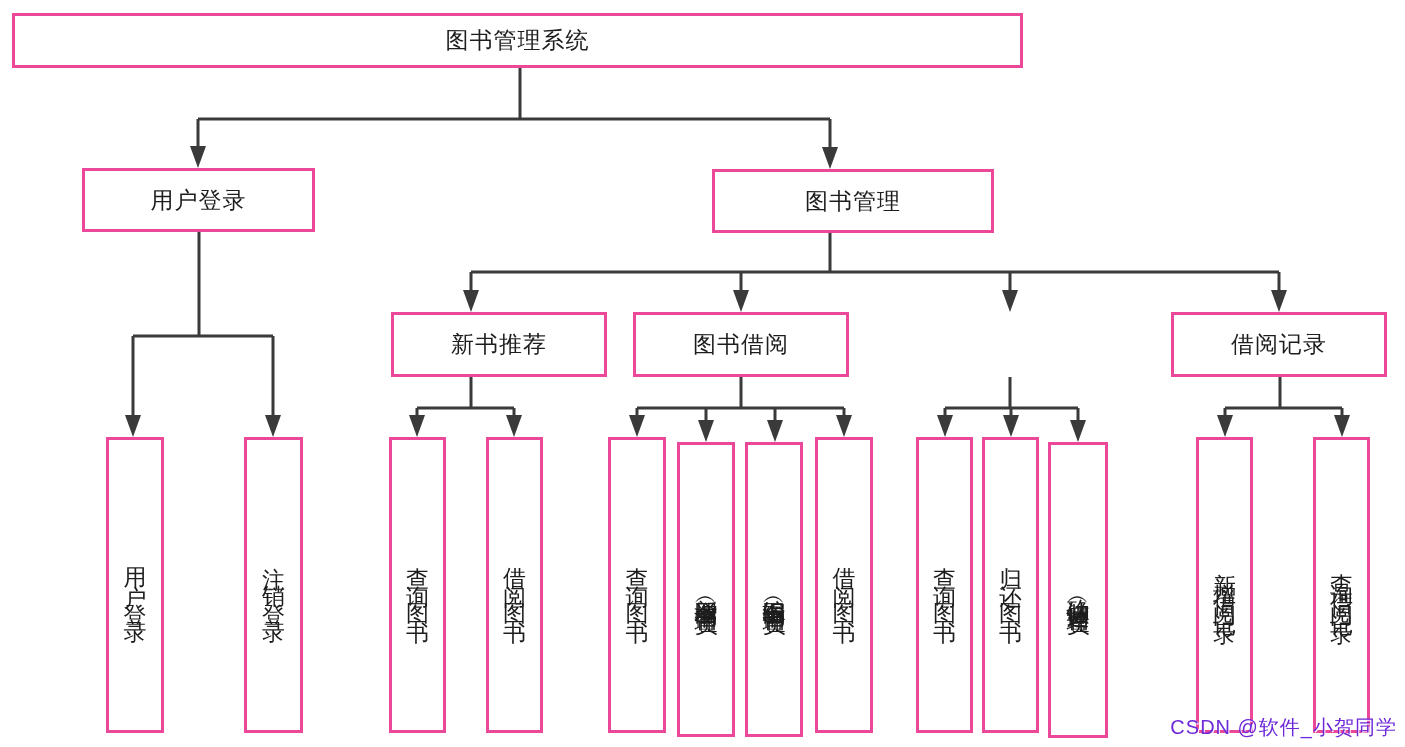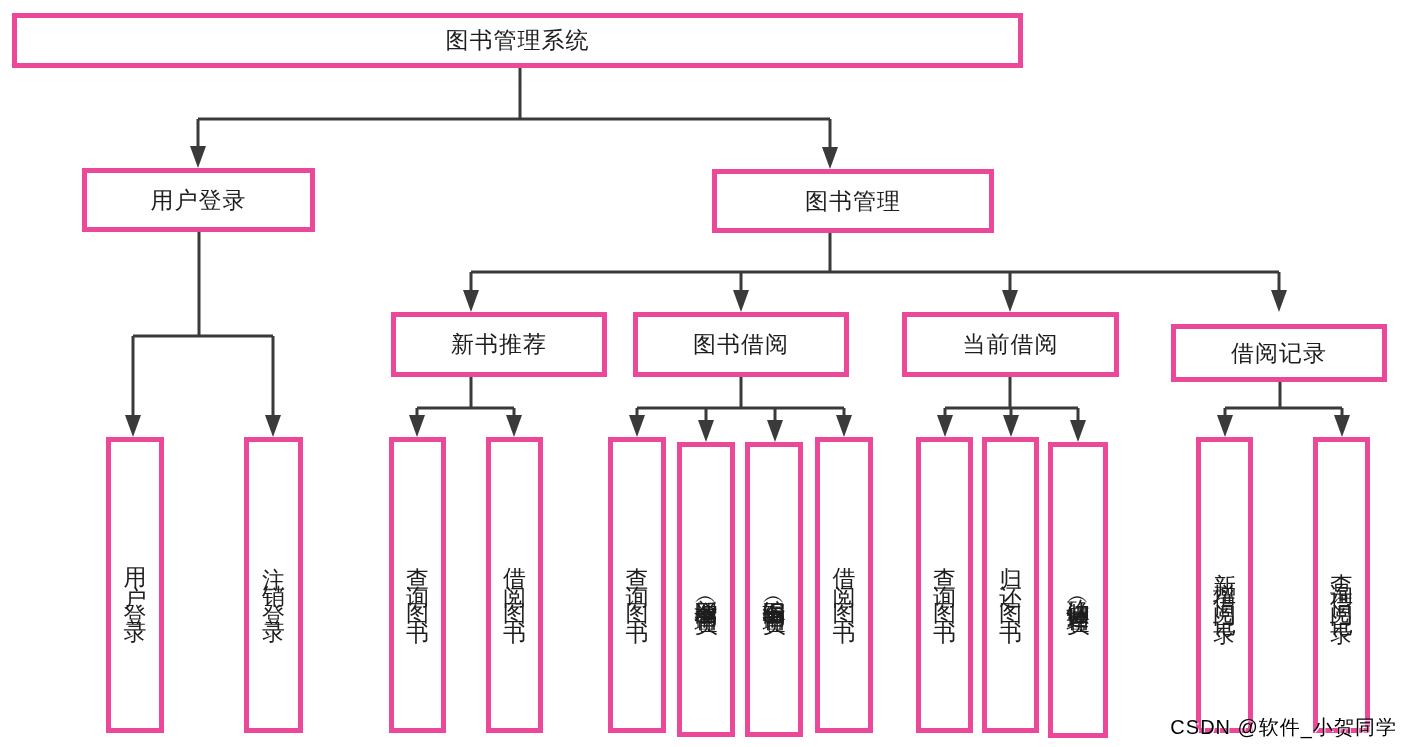--- a/index.html
+++ b/index.html
@@ -3,35 +3,35 @@
 <meta charset="utf-8">
 <style>
   html,body{margin:0;padding:0;background:#ffffff;}
   .canvas{
     position:relative;width:1405px;height:747px;background:#ffffff;
     font-family:"Liberation Sans","DejaVu Sans",sans-serif;
     color:#1d1d1d;overflow:hidden;
   }
   svg.wires{position:absolute;left:0;top:0;width:1405px;height:747px;}
   .box{
-    position:absolute;background:#ffffff;border:5px solid #ec4899;
+    position:absolute;background:#ffffff;border:3px solid #ec4899;
     box-sizing:border-box;display:flex;align-items:center;justify-content:center;
     text-align:center;
   }
   .hbox{font-size:23px;letter-spacing:1px;}
   .vbox{
     writing-mode:vertical-rl;text-orientation:mixed;
     font-size:23px;line-height:1;
   }
   .sp-wide{letter-spacing:18px;}
   .sp-mid{letter-spacing:10px;}
   .sp-tight{letter-spacing:2px;}
   .watermark{
     position:absolute;right:8px;bottom:6px;
-    font-size:20px;color:#000000;letter-spacing:1px;
+    font-size:20px;color:#6d28d9;letter-spacing:1px;
     text-shadow:1px 1px 0 #ffffff;
   }
 </style>
 </head>
 <body>
 
 <div class="canvas">
 
   <svg class="wires" viewBox="0 0 1405 747" xmlns="http://www.w3.org/2000/svg">
     <g stroke="#3a3a3a" stroke-width="3" fill="none">
@@ -73,22 +73,21 @@
     </g>
   </svg>
 
   <div class="box hbox" style="left:12px;top:13px;width:1011px;height:55px;">图书管理系统</div>
 
   <div class="box hbox" style="left:82px;top:168px;width:233px;height:64px;">用户登录</div>
   <div class="box hbox" style="left:712px;top:169px;width:282px;height:64px;">图书管理</div>
 
   <div class="box hbox" style="left:363px;top:312px;width:216px;height:65px;margin-left:28px;">新书推荐</div>
   <div class="box hbox" style="left:633px;top:312px;width:216px;height:65px;">图书借阅</div>
-  <div class="box hbox" style="left:902px;top:312px;width:217px;height:65px;">当前借阅</div>
-  <div class="box hbox" style="left:1171px;top:312px;width:216px;height:58px;margin-top:12px;">借阅记录</div>
+  <div class="box hbox" style="left:1171px;top:312px;width:216px;height:65px;">借阅记录</div>
 
   <div class="box vbox sp-wide" style="left:106px;top:437px;width:58px;height:296px;">用户登录</div>
   <div class="box vbox sp-wide" style="left:244px;top:437px;width:59px;height:296px;">注销登录</div>
 
   <div class="box vbox sp-wide" style="left:389px;top:437px;width:57px;height:296px;">查询图书</div>
   <div class="box vbox sp-wide" style="left:486px;top:437px;width:57px;height:296px;">借阅图书</div>
 
   <div class="box vbox sp-wide" style="left:608px;top:437px;width:58px;height:296px;">查询图书</div>
   <div class="box vbox sp-tight" style="left:677px;top:442px;width:58px;height:295px;">新增图书（管理员）</div>
   <div class="box vbox sp-tight" style="left:745px;top:442px;width:58px;height:295px;">编辑图书（管理员）</div>

